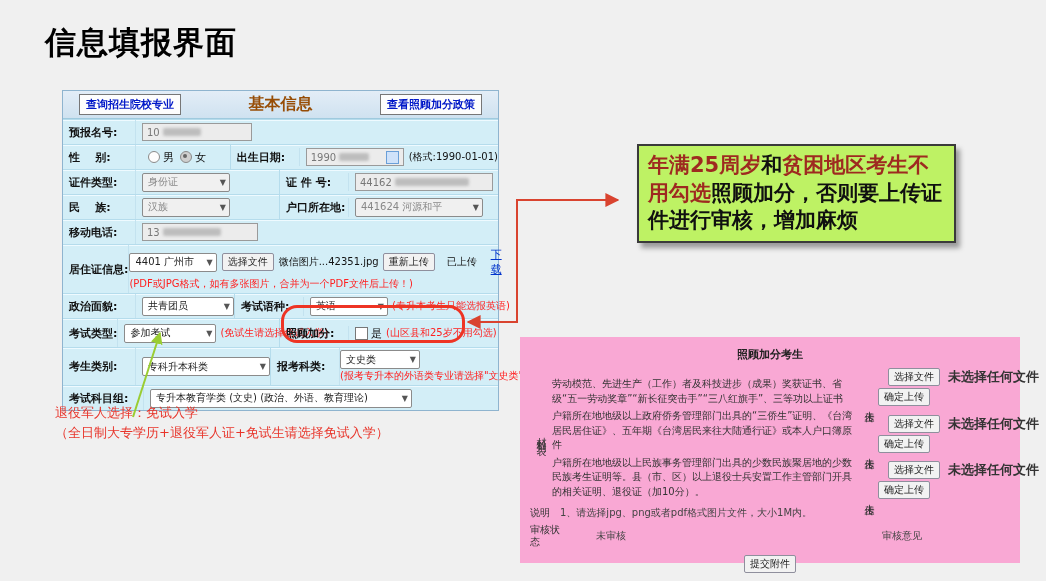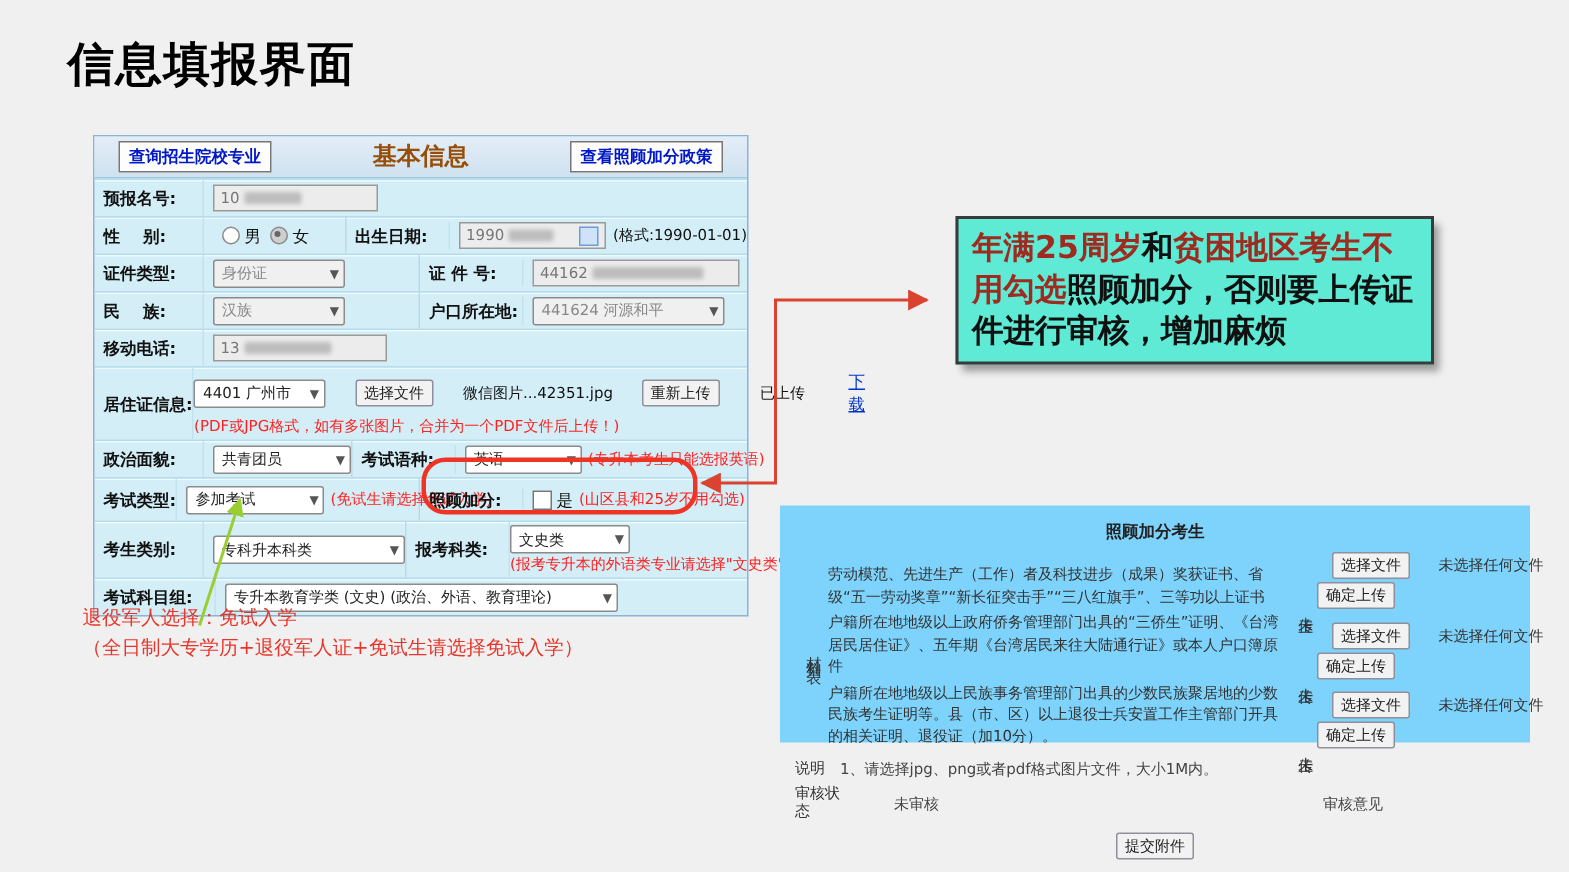--- a/index.html
+++ b/index.html
@@ -30,47 +30,47 @@
   .note-red{color:#ff2020;font-size:10px;margin-left:4px;white-space:nowrap;}
   .note-blk{color:#111;font-size:10px;margin-left:5px;white-space:nowrap;}
   .radio{display:inline-block;width:10px;height:10px;border:1px solid #8a8a8a;border-radius:50%;background:#fdfdfd;margin:0 3px 0 6px;position:relative;}
   .radio.on{background:#cfcfcf;}
   .radio.on::after{content:"";position:absolute;left:2px;top:2px;width:4px;height:4px;border-radius:50%;background:#666;}
   .chk{display:inline-block;width:11px;height:11px;border:1px solid #777;background:#fff;margin-right:3px;}
   .cal-icon{display:inline-block;width:11px;height:11px;background:#cfe2fa;border:1px solid #6a9fd8;margin-left:4px;}
   .link{color:#0033cc;text-decoration:underline;cursor:pointer;margin-left:14px;}
   .mini-btn{background:#f2f2f2;border:1px solid #8f8f9d;border-radius:2px;font-size:10px;padding:1px 5px;cursor:pointer;font-family:inherit;color:#222;white-space:nowrap;}
   .two-line{flex-direction:column;align-items:flex-start;justify-content:center;padding:2px 0;}
-  .two-line .line{display:flex;align-items:center;width:100%;gap:15px;}
+  .two-line .line{display:flex;align-items:center;width:100%;}
 
   
   .veteran-note{position:absolute;left:55px;top:403px;color:#e8352b;font-size:13px;line-height:1.55;}
 
   
   .red-circle{position:absolute;left:281px;top:305px;width:178px;height:32px;border:3px solid #ee3424;border-radius:16px;pointer-events:none;}
 
   
-  .callout{position:absolute;left:637px;top:144px;width:297px;background:#5eead4;border:2px solid #3a3a3a;box-shadow:4px 5px 5px #9a9a9a;padding:6px 9px;font-size:21px;font-weight:bold;line-height:1.32;color:#101010;}
+  .callout{position:absolute;left:637px;top:144px;width:297px;background:#bef264;border:2px solid #3a3a3a;box-shadow:4px 5px 5px #9a9a9a;padding:6px 9px;font-size:21px;font-weight:bold;line-height:1.32;color:#101010;}
   .callout .hl{color:#9e2a20;}
 
   
   .overlay{position:absolute;left:0;top:0;width:1046px;height:581px;pointer-events:none;}
 
   
-  .bonus-panel{position:absolute;left:520px;top:337px;width:500px;height:158px;background:#7dd3fc;color:#444;font-size:10px;box-sizing:border-box;padding:8px 10px 6px 10px;}
+  .bonus-panel{position:absolute;left:520px;top:337px;width:500px;height:226px;background:#f9a8d4;color:#444;font-size:10px;box-sizing:border-box;padding:8px 10px 6px 10px;}
   .bp-title{text-align:center;font-weight:bold;font-size:11px;color:#222;margin:2px 0 6px 0;}
   .bp-materials{display:flex;}
   .v-label{width:22px;display:flex;align-items:center;justify-content:center;writing-mode:vertical-rl;text-orientation:upright;letter-spacing:3px;color:#333;}
   .bp-rows{flex:1;}
   .bp-row{display:flex;align-items:flex-end;margin-bottom:3px;}
   .bp-text{width:308px;line-height:1.45;color:#333;}
   .bp-status{width:18px;display:flex;align-items:center;justify-content:center;writing-mode:vertical-rl;text-orientation:upright;letter-spacing:1px;color:#333;}
   .bp-upload{width:132px;}
   .bp-upload .u1{display:flex;align-items:center;margin-left:10px;}
-  .bp-upload .u1 .nofile{margin-left:19px;color:#333;white-space:nowrap;font-size:10px;}
+  .bp-upload .u1 .nofile{margin-left:8px;color:#333;white-space:nowrap;font-size:13px;font-weight:bold;}
   .bp-upload .u2{margin-top:2px;}
   .bp-note,.bp-audit{display:flex;align-items:center;margin-top:4px;}
   .bp-side-label{width:30px;color:#333;line-height:1.2;}
   .bp-audit .audit-val{margin-left:36px;}
   .bp-audit .audit-opinion{margin-left:auto;margin-right:88px;}
   .bp-footer{text-align:center;margin-top:7px;}
 </style>
 </head>
 <body>
 

